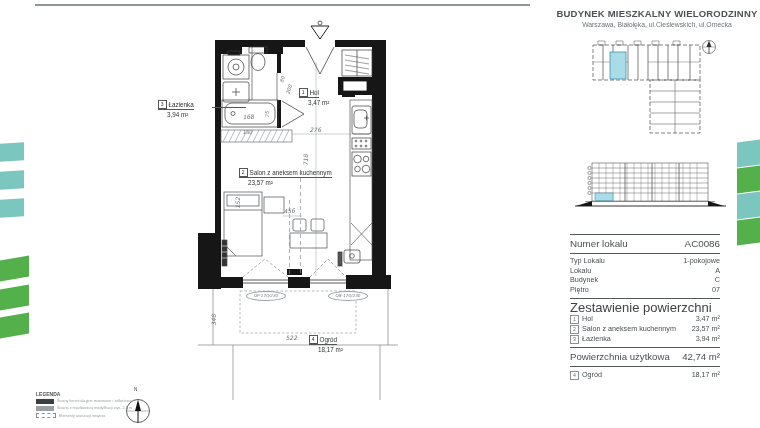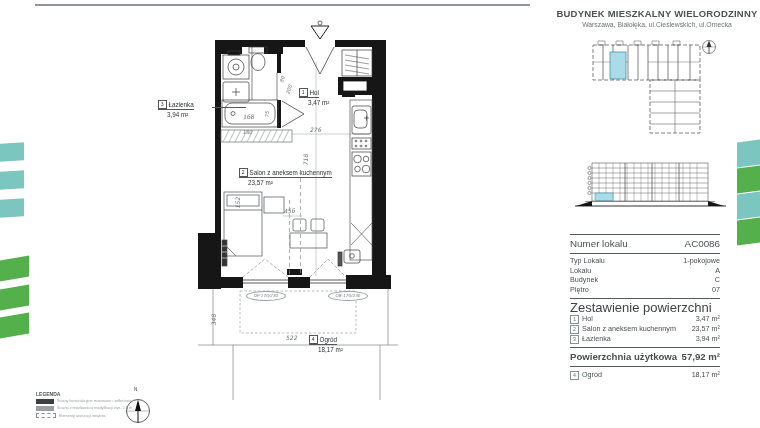--- a/index.html
+++ b/index.html
@@ -13,21 +13,21 @@
   .rstripe{position:absolute;right:0;width:23px;height:25px;transform:skewY(-8deg);}
   
   .hdr{position:absolute;left:556px;top:8px;width:202px;text-align:center;}
   .hdr .t{font-size:9.5px;font-weight:bold;color:#4c5254;letter-spacing:.2px;}
   .hdr .s{font-size:6.8px;color:#6e7476;margin-top:2px;}
   
   .panel{position:absolute;left:570px;top:221px;width:150px;font-size:7.2px;color:#494e50;margin-top:11px;}
   .rule{border-top:1px solid #53585a;margin:2px 0;}
   .row{display:flex;justify-content:space-between;align-items:baseline;line-height:9.5px;}
   .row.big{font-size:9.8px;line-height:14px;}
-  .row.total{font-size:9.6px;font-weight:bold;line-height:14px;text-align:center;}
+  .row.total{font-size:9.6px;font-weight:normal;line-height:14px;text-align:center;}
   .sec-title{font-size:13px;color:#3f4345;line-height:13px;}
   .nbox{display:inline-block;width:7px;height:7px;border:.7px solid #8a8f91;font-size:5.2px;
         line-height:7px;text-align:center;color:#6c7173;margin-right:3px;flex:0 0 auto;}
   .arow{display:flex;align-items:center;line-height:10px;}
   .arow .lbl{flex:1;}
   
   .room-label{position:absolute;font-size:6.3px;color:#2e3234;white-space:nowrap;}
   .room-label .l1{border-bottom:.7px solid #555;padding-bottom:.5px;display:inline-block;}
   .room-label .area{display:block;margin-left:9px;margin-top:.5px;}
   .rbadge{display:inline-block;border:.6px solid #555;font-size:5px;width:6.5px;height:6.5px;
@@ -148,21 +148,21 @@
       <span>23,57 m²</span>
     </div>
     <div class="arow">
       <span class="nbox">3</span>
       <span class="lbl">Łazienka</span>
       <span>3,94 m²</span>
     </div>
     <div class="rule" style="margin-top:3px"></div>
     <div class="row total">
       <span>Powierzchnia użytkowa</span>
-      <span>57,92 m²</span>
+      <span>42,74 m²</span>
     </div>
     <div class="rule"></div>
     <div class="arow" style="margin-top:3px">
       <span class="nbox">4</span>
       <span class="lbl">Ogród</span>
       <span>18,17 m²</span>
     </div>
   </div>
 
   <svg class="abs" style="left:150px;top:10px" width="300" height="400" viewBox="150 10 300 400">

